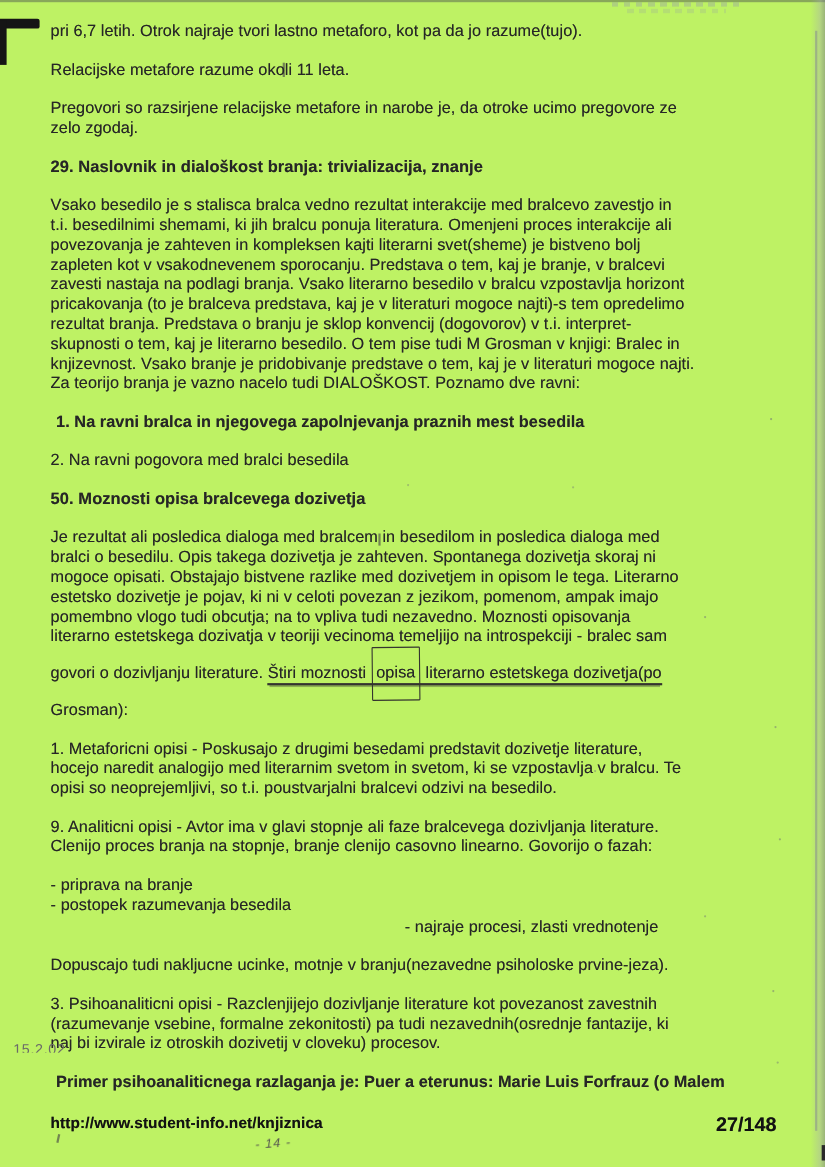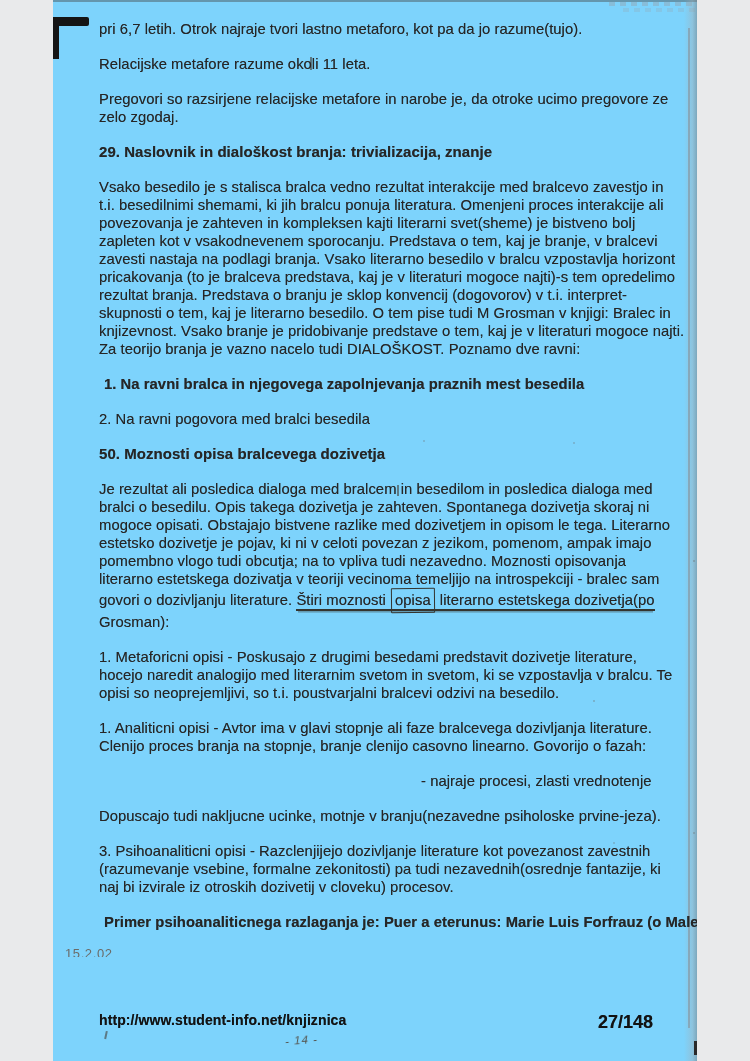--- a/index.html
+++ b/index.html
@@ -1,18 +1,18 @@
 <!DOCTYPE html>
 <html><head>
 <meta charset="utf-8">
 <style>
   html,body { margin:0; padding:0; background:#e9eaeb; }
   .page {
-    position:relative; width:644px; height:1061px; margin:0 auto;
-    background:#7dd3fc; overflow:hidden;
+    position:relative; width:750px; height:1061px; margin:0 auto;
+    background:#bef264; overflow:hidden;
     font-family:"Liberation Sans","DejaVu Sans",sans-serif;
     color:#262626;
   }
   
   .content {
     position:absolute; left:46px; top:20px; width:648px;
     font-size:14.8px; line-height:18px; letter-spacing:0.05px;
     text-shadow:0 0 0.45px rgba(45,45,45,0.55);
   }
   .para { margin:0 0 17px 0; white-space:pre-line; }
@@ -20,21 +20,21 @@
   .indent-xs { padding-left:5px;font-weight:bold; }
   .dashes { margin-bottom:2px; }
   .sklepni { padding-left:322px; }
   
   .pen-underline {
     border-bottom:2.6px solid #34342f; padding-bottom:1px;
     box-shadow:0 3.6px 0 -2px rgba(52,52,47,0.35);
   }
   .pen-box {
     display:inline-block; border:1.8px solid #34342f; border-radius:1px;
-    padding:4px 3px; margin:0 1px; line-height:15px; transform:rotate(-0.6deg);
+    padding:16px 3px; margin:0 1px; line-height:15px; transform:rotate(-0.6deg);
   }
   
   .footer-url {
     position:absolute; left:46px; top:1012px; font-weight:bold;
     font-size:14px; color:#121212; letter-spacing:0.1px;
     text-shadow:0 0 0.4px rgba(20,20,20,0.6);
   }
   .footer-page {
     position:absolute; right:44px; top:1012px; font-weight:bold;
     font-size:18px; color:#121212; text-shadow:0 0 0.4px rgba(20,20,20,0.6);
@@ -115,22 +115,24 @@
 bralci o besedilu. Opis takega dozivetja je zahteven. Spontanega dozivetja skoraj ni
 mogoce opisati. Obstajajo bistvene razlike med dozivetjem in opisom le tega. Literarno
 estetsko dozivetje je pojav, ki ni v celoti povezan z jezikom, pomenom, ampak imajo
 pomembno vlogo tudi obcutja; na to vpliva tudi nezavedno. Moznosti opisovanja
 literarno estetskega dozivatja v teoriji vecinoma temeljijo na introspekciji - bralec sam
 govori o dozivljanju literature. </span><span class="pen-underline"><span>Štiri moznosti </span><span class="pen-box"><span>opisa</span></span><span> literarno estetskega dozivetja(po</span></span><span>
 Grosman):</span></p>
     <p class="para">1. Metaforicni opisi - Poskusajo z drugimi besedami predstavit dozivetje literature,
 hocejo naredit analogijo med literarnim svetom in svetom, ki se vzpostavlja v bralcu. Te
 opisi so neoprejemljivi, so t.i. poustvarjalni bralcevi odzivi na besedilo.</p>
-    <p class="para">1. Analiticni opisi - Avtor ima v glavi stopnje ali faze bralcevega dozivljanja literature.
+    <p class="para">9. Analiticni opisi - Avtor ima v glavi stopnje ali faze bralcevega dozivljanja literature.
 Clenijo proces branja na stopnje, branje clenijo casovno linearno. Govorijo o fazah:</p>
+    <p class="para dashes">- priprava na branje
+- postopek razumevanja besedila</p>
     <p class="para sklepni">- najraje procesi, zlasti vrednotenje</p>
     <p class="para">Dopuscajo tudi nakljucne ucinke, motnje v branju(nezavedne psiholoske prvine-jeza).</p>
     <p class="para">3. Psihoanaliticni opisi - Razclenjijejo dozivljanje literature kot povezanost zavestnih
 (razumevanje vsebine, formalne zekonitosti) pa tudi nezavednih(osrednje fantazije, ki
 naj bi izvirale iz otroskih dozivetij v cloveku) procesov.</p>
     <p class="para indent-xs">Primer psihoanaliticnega razlaganja je: Puer a eterunus: Marie Luis Forfrauz (o Malem</p>
   </div>
 
   <div class="margin-date">15.2.02</div>
 

